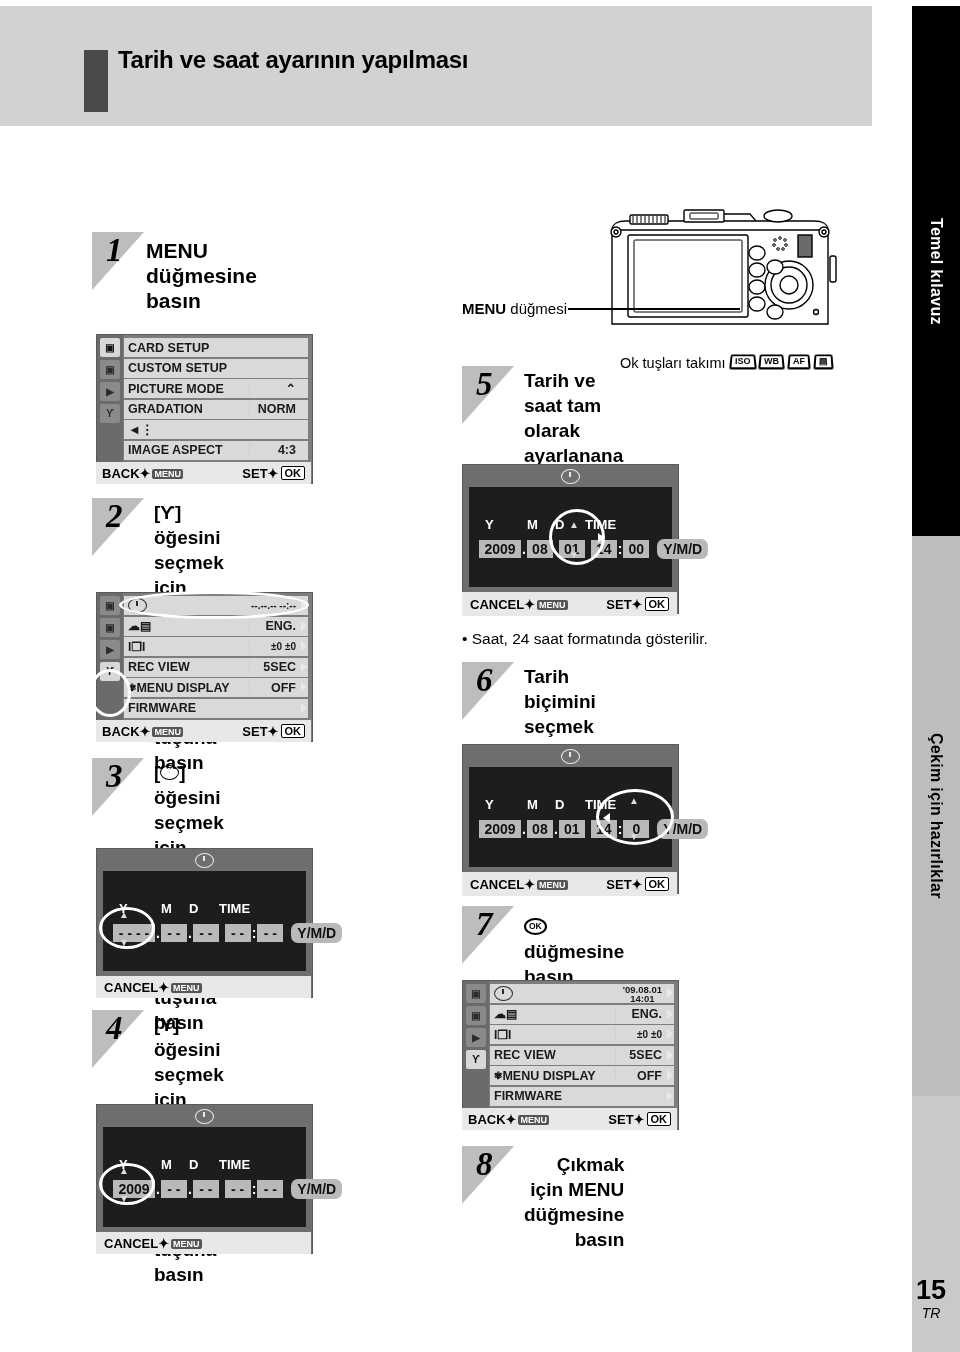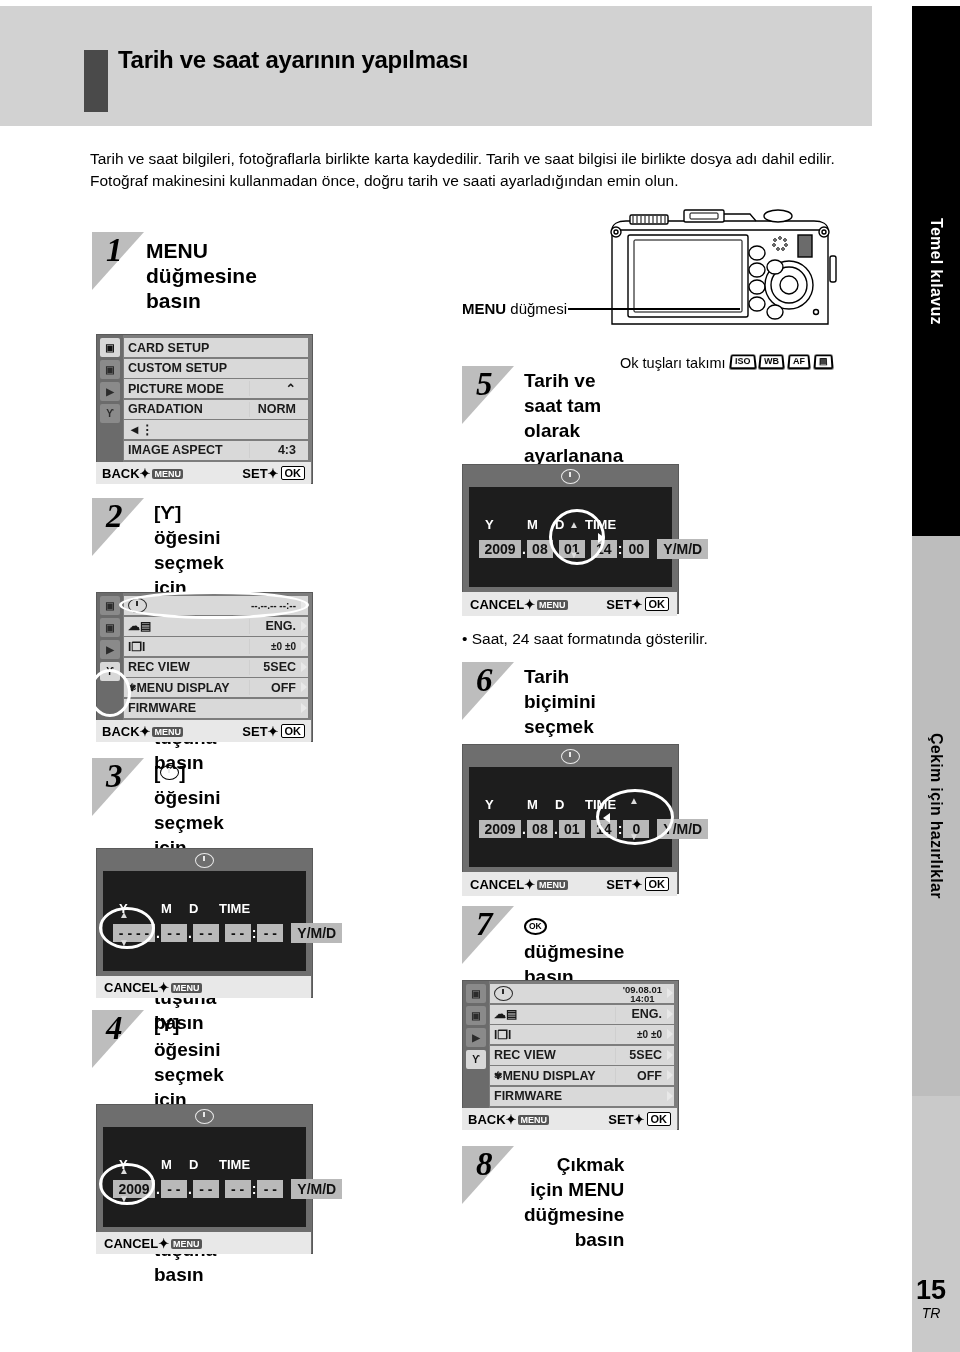--- a/index.html
+++ b/index.html
@@ -70,21 +70,21 @@
   .date-top{position:absolute;left:0;top:0;width:100%;height:22px;display:flex;
             align-items:center;justify-content:center;}
   .date-main{position:absolute;left:6px;top:22px;right:6px;bottom:26px;background:#1d1d1d;}
   .dlabels{position:absolute;left:16px;top:30px;font-size:13px;font-weight:bold;color:#fff;}
   .dlabels span{position:absolute;}
   .dfields{position:absolute;left:10px;top:52px;display:flex;align-items:center;gap:0;}
   .fld{background:#b9b9b9;color:#111;font-size:14px;font-weight:bold;padding:1px 3px;
        min-width:20px;text-align:center;font-family:"Liberation Sans", sans-serif;}
   .fld.wide{min-width:36px;}
   .dot{color:#fff;font-size:14px;font-weight:bold;padding:0 1px;}
-  .fmt{background:#b9b9b9;color:#111;font-size:14px;font-weight:bold;padding:2px 6px;margin-left:8px;}
+  .fmt{background:#b9b9b9;color:#111;font-size:14px;font-weight:bold;padding:2px 6px;margin-left:8px;border-radius:7px;}
   .date-foot{position:absolute;left:0;bottom:0;width:100%;height:24px;display:flex;
              align-items:center;justify-content:space-between;padding:0 8px;box-sizing:border-box;
              color:#fff;font-size:13.5px;font-weight:bold;}
 
   
   .ell{position:absolute;border:3px solid #fff;border-radius:50%;box-sizing:border-box;}
   .updn{position:absolute;color:#dcdcdc;font-size:10px;line-height:8px;text-align:center;}
   .tri-r{position:absolute;width:0;height:0;border-left:7px solid #fff;
          border-top:5px solid transparent;border-bottom:5px solid transparent;}
   .tri-l{position:absolute;width:0;height:0;border-right:7px solid #fff;
@@ -116,21 +116,20 @@
 </style>
 </head>
 <body>
 
 <div id="page">
 
   <div class="header-band"></div>
   <div class="header-bar"></div>
   <div class="page-title">Tarih ve saat ayarının yapılması</div>
 
-  <div class="intro">Tarih ve saat bilgileri, fotoğraflarla birlikte karta kaydedilir. Tarih ve saat bilgisi ile birlikte dosya adı dahil edilir. Fotoğraf makinesini kullanmadan önce, doğru tarih ve saati ayarladığından emin olun.</div>
 
   <div class="tab tab-1">
     <span>Temel kılavuz</span>
   </div>
   <div class="tab tab-2">
     <span>Çekim için hazırlıklar</span>
   </div>
   <div class="tab-filler"></div>
 
   <div class="cam">

